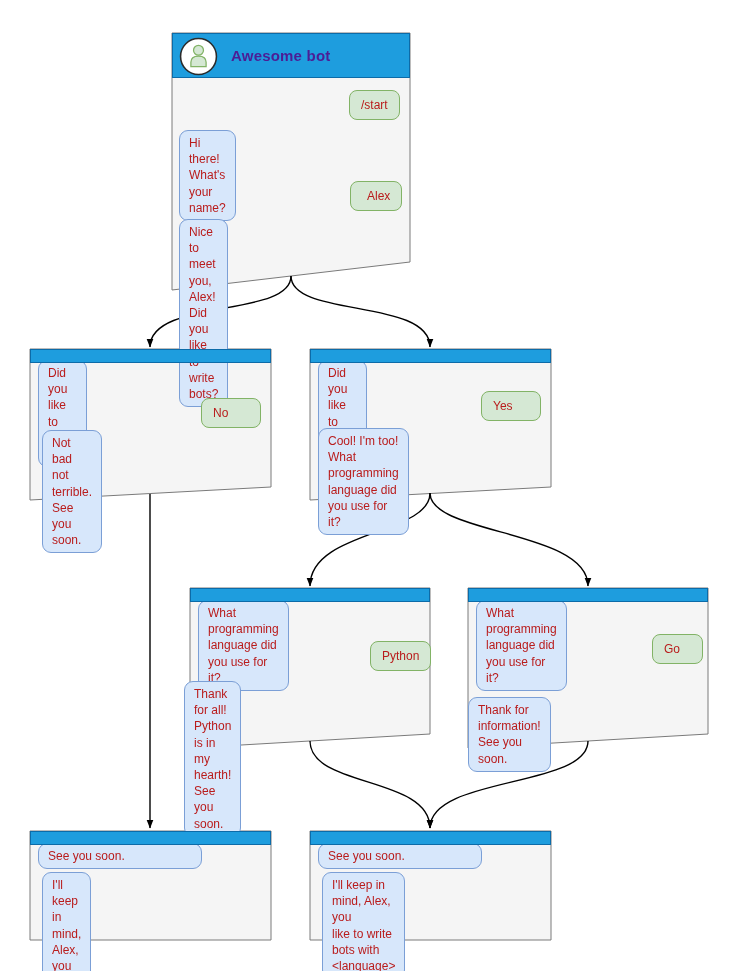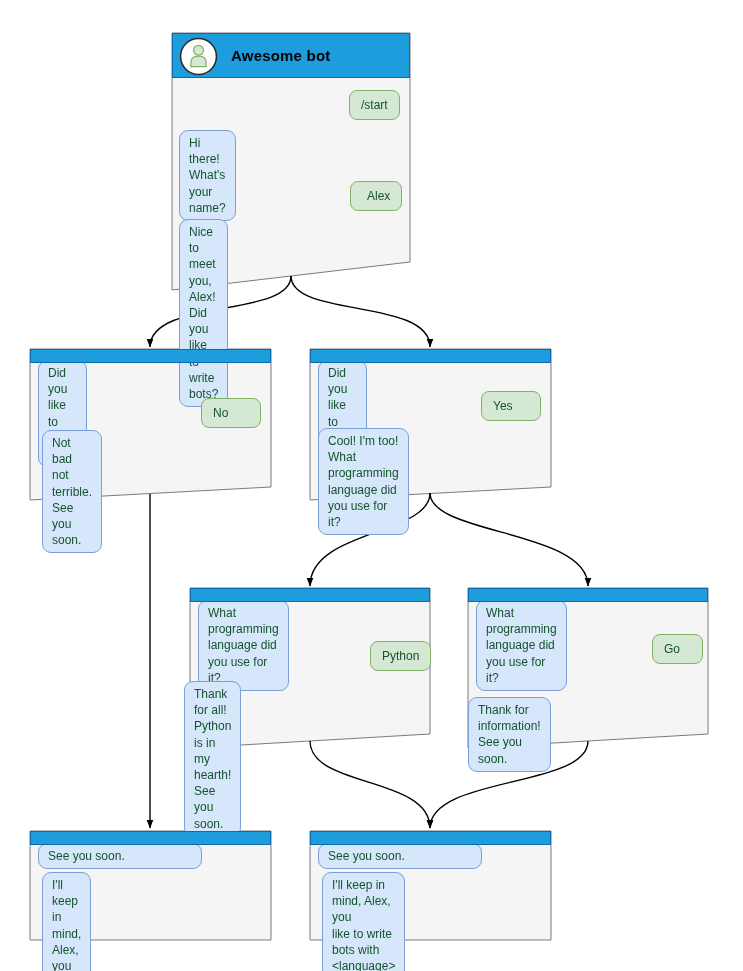--- a/index.html
+++ b/index.html
@@ -11,27 +11,27 @@
   .frame{fill:var(--window-fill,#f5f5f5);stroke:var(--window-border,#7a7a7a);stroke-width:1;}
   .edge{fill:none;stroke:var(--connector,#000000);stroke-width:1.4;}
   .win{position:absolute;left:0;top:0;width:0;height:0;}
   .titlebar{
     position:absolute;box-sizing:border-box;z-index:5;
     background:var(--titlebar-fill,#1e9dde);
     border:1px solid var(--titlebar-border,#0c6ba8);
   }
   .main-titlebar{display:flex;align-items:center;}
   .main-title{
-    margin-left:58px;color:#000000;font-size:15px;font-weight:bold;letter-spacing:.2px;
+    margin-left:58px;color:#4c1d95;font-size:15px;font-weight:bold;letter-spacing:.2px;
     white-space:nowrap;
   }
   .avatar{position:absolute;left:6px;top:3px;width:39px;height:39px;}
   .bubble{
     position:absolute;z-index:2;box-sizing:content-box;
-    font-size:12px;line-height:1.35;color:#14532d;white-space:pre-line;
+    font-size:12px;line-height:1.35;color:#b91c1c;white-space:pre-line;
     border-radius:9px;padding:4px 9px;
   }
   .bot{
     background:var(--bot-bubble-fill,#d7e7fb);
     border:1px solid var(--bot-bubble-border,#7b9fd6);
   }
   .user{
     background:var(--user-bubble-fill,#d5e8d4);
     border:1px solid var(--user-bubble-border,#82b366);
     padding:6px 11px;border-radius:8px;

